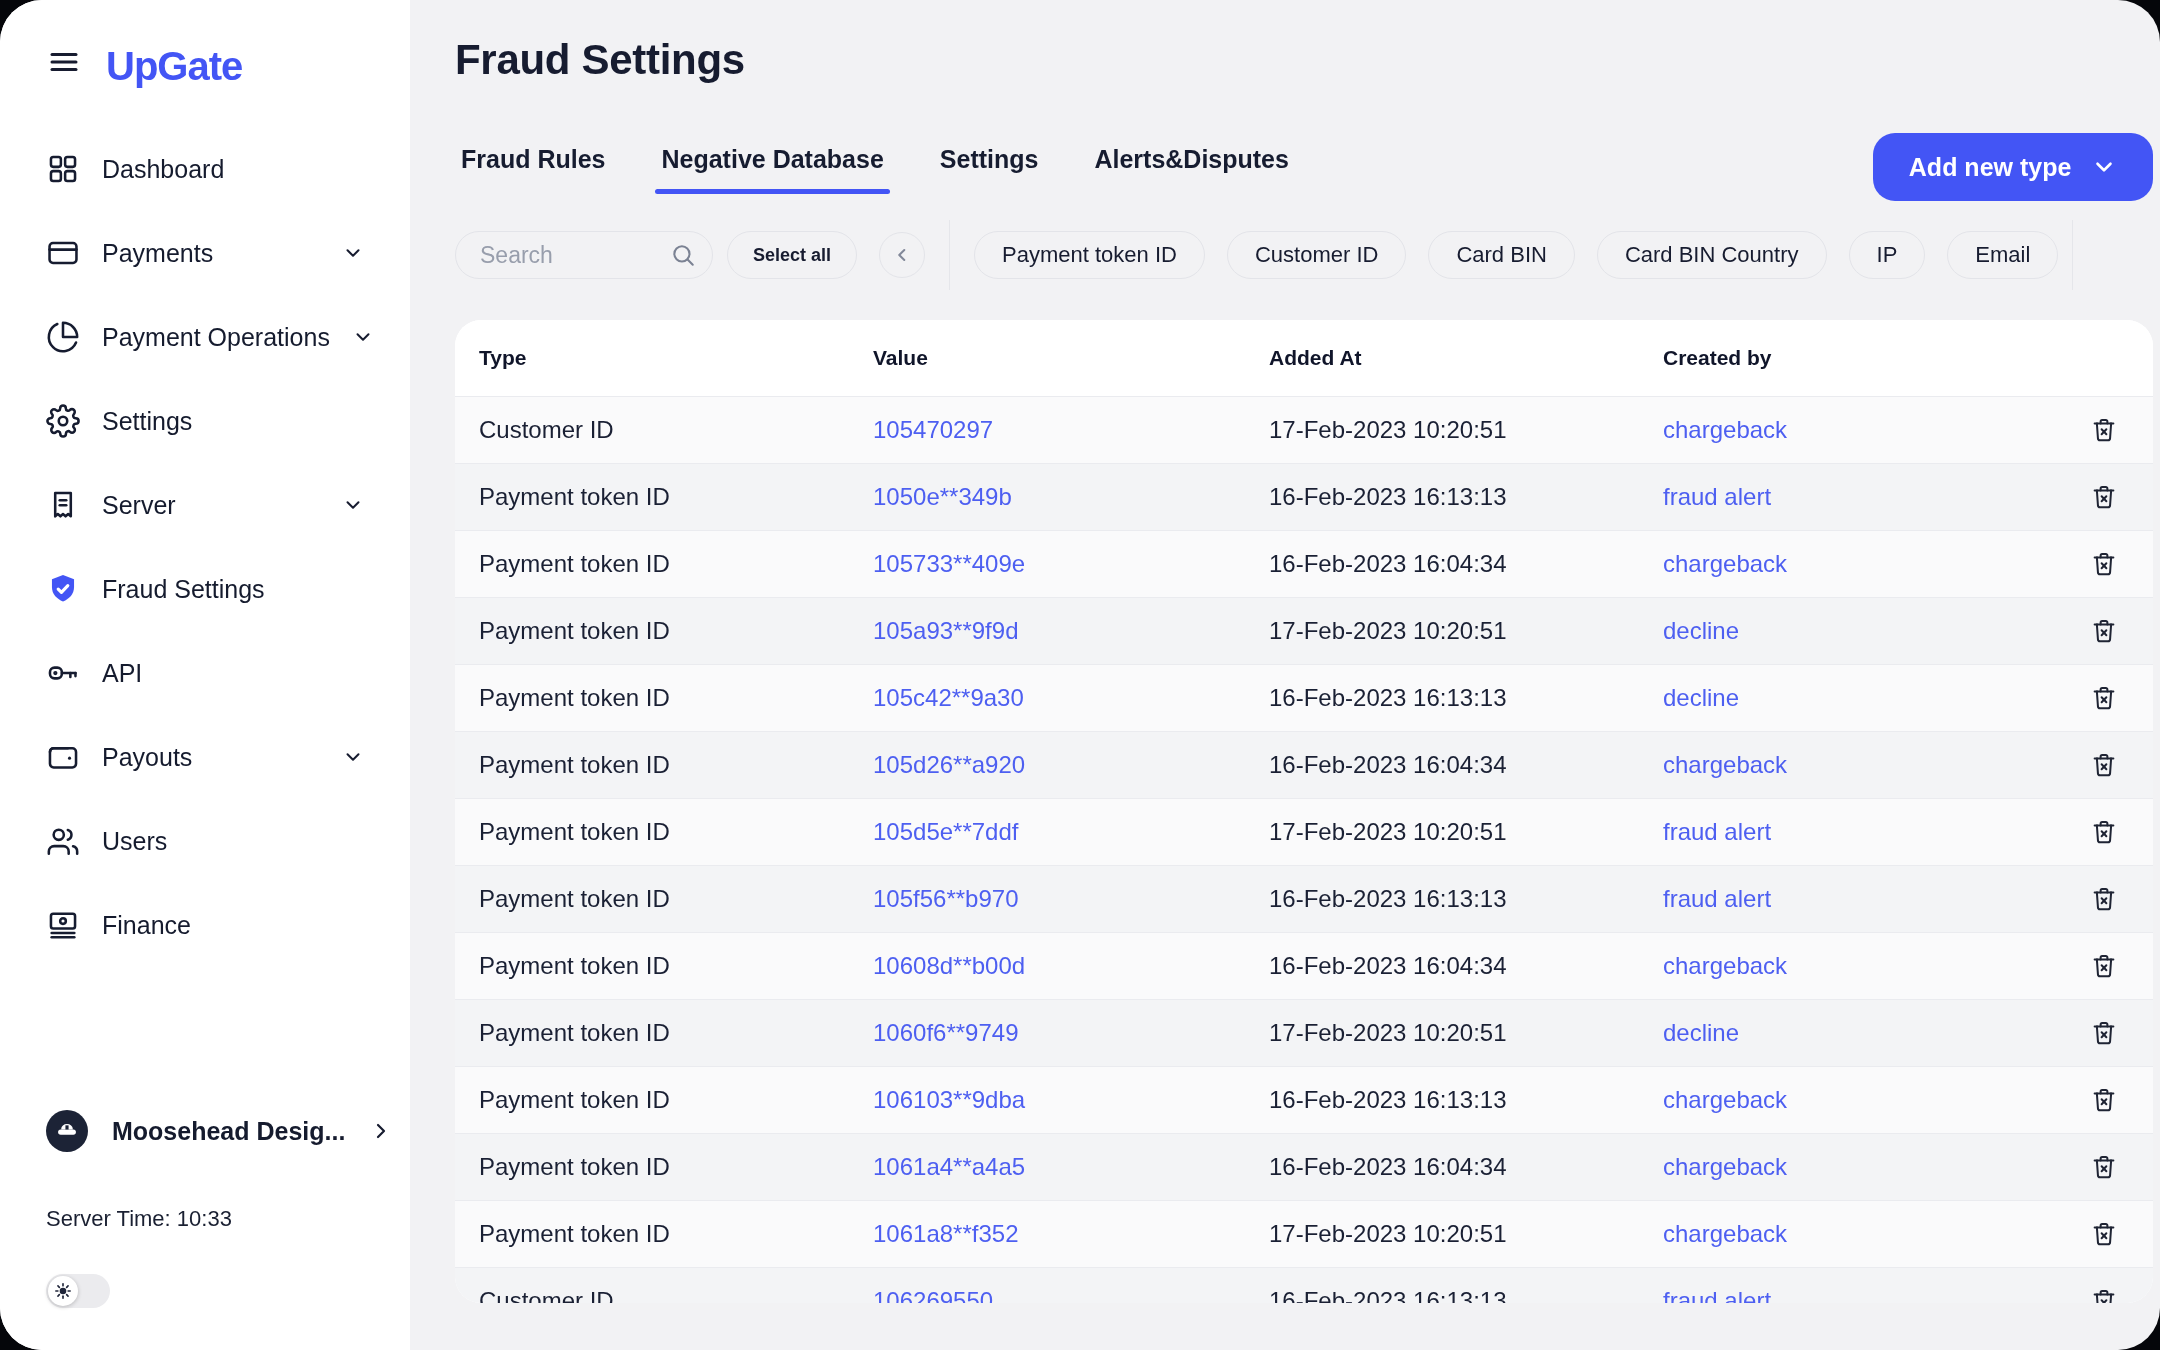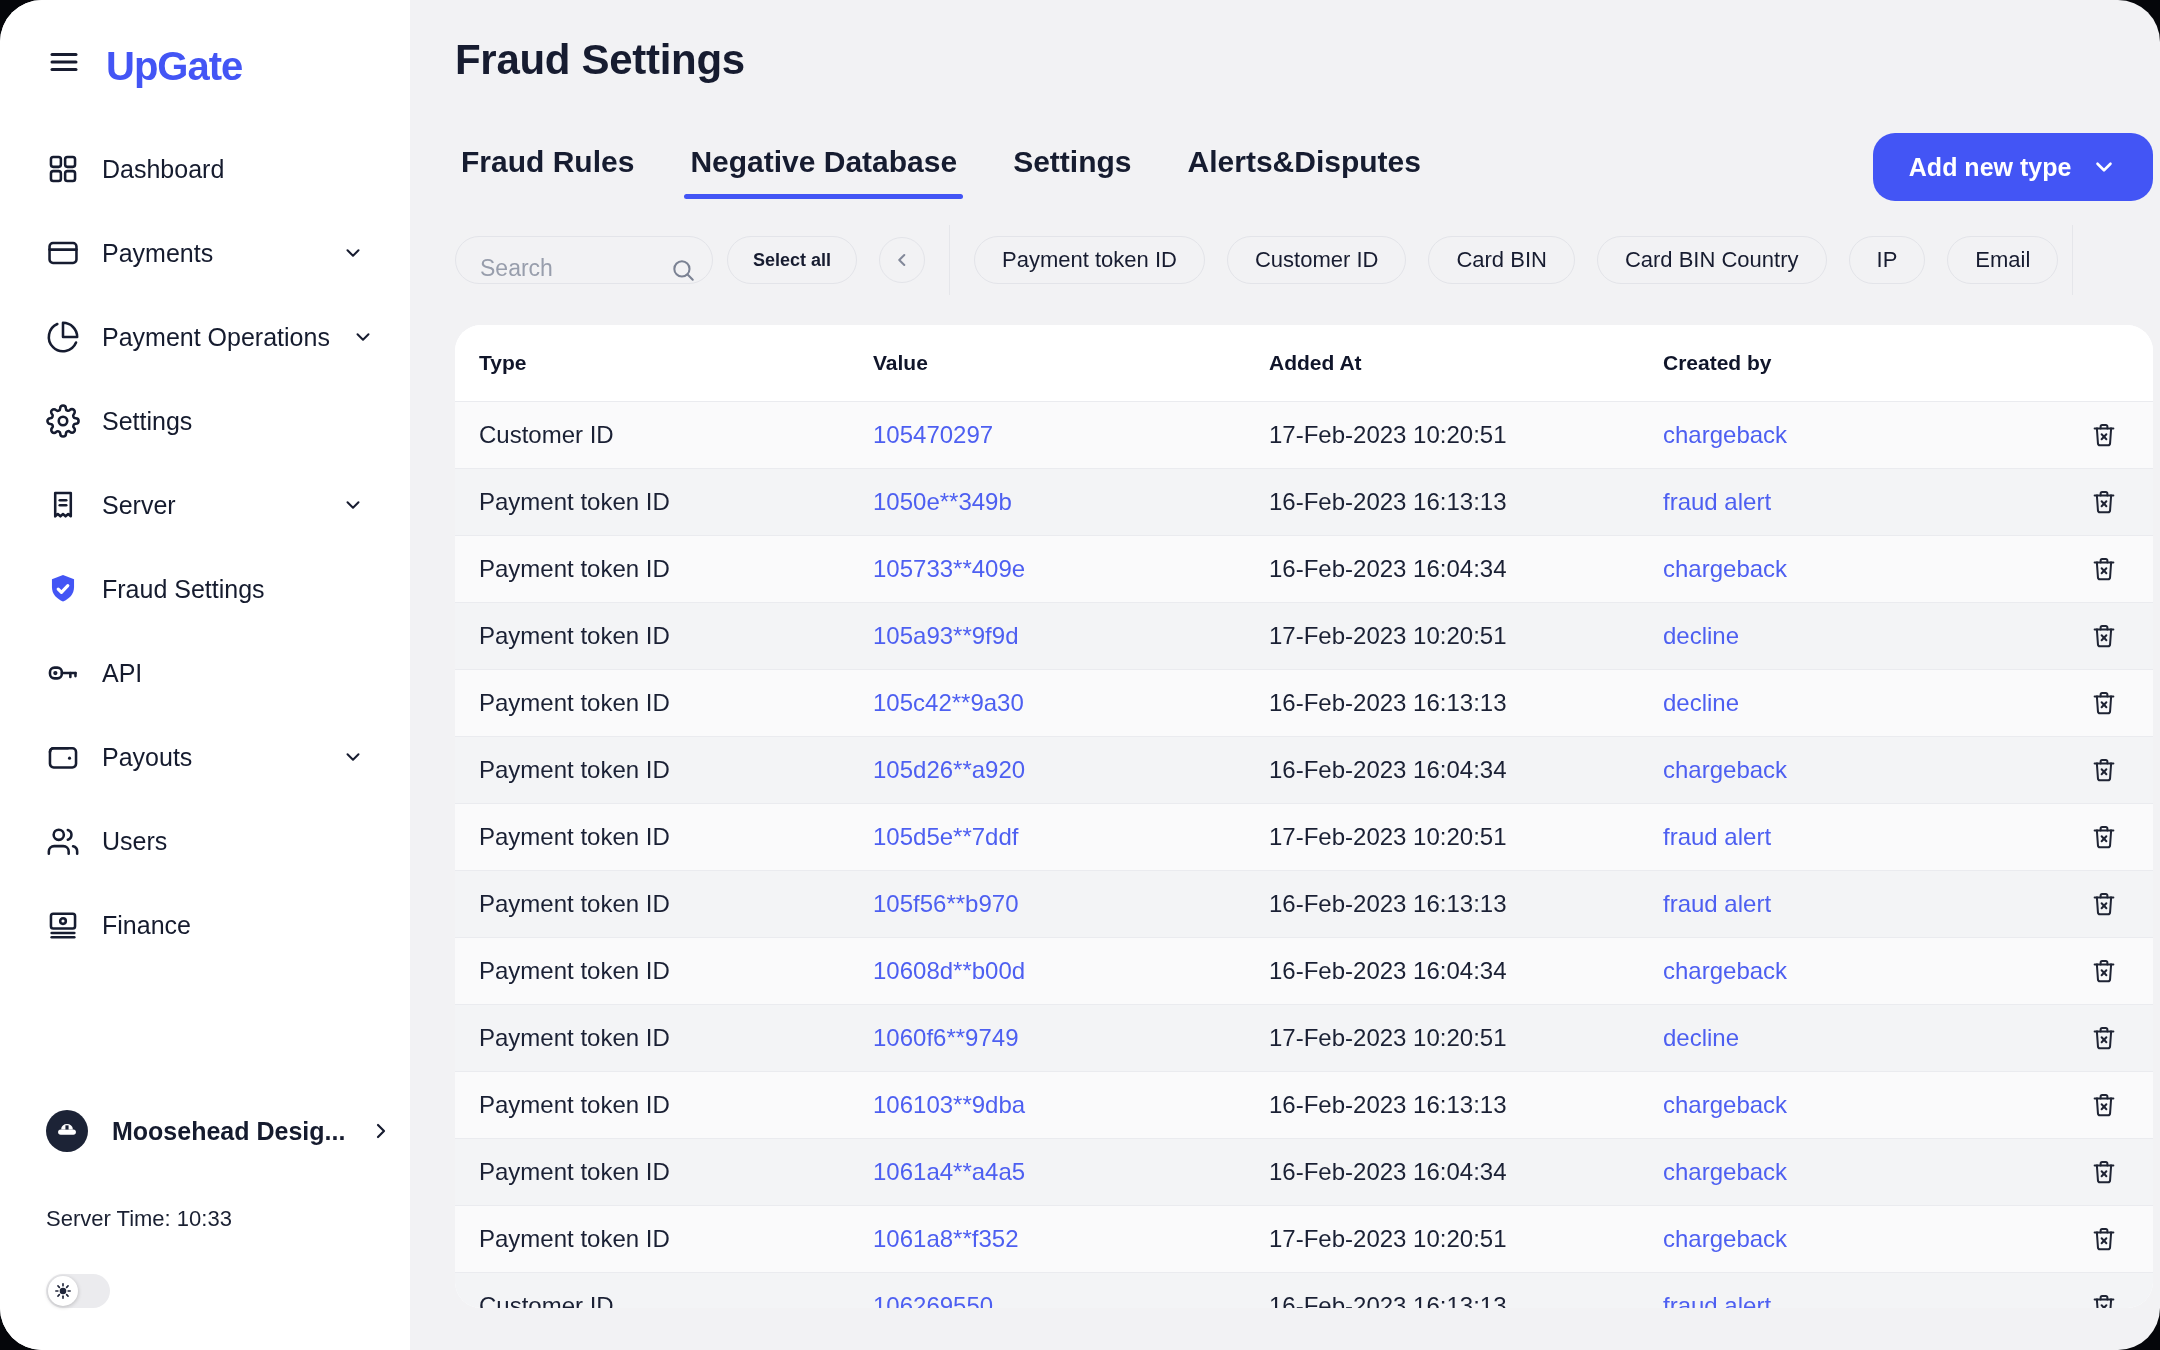--- a/index.html
+++ b/index.html
@@ -27,30 +27,30 @@
   .account-row .chev{margin-left:auto;display:flex;}
   .server-time{margin-top:54px;font-size:22px;color:#1a2032;}
   .theme-toggle{margin-top:42px;width:64px;height:34px;border-radius:17px;background:#ebebee;
     position:relative;border:none;cursor:pointer;padding:0;display:block;}
   .knob{position:absolute;left:2px;top:2px;width:30px;height:30px;background:#fff;border-radius:50%;
     box-shadow:0 1px 4px rgba(0,0,0,.22);display:flex;align-items:center;justify-content:center;}
   
   .main{flex:1;position:relative;padding:0 50px 0 45px;}
   .page-title{margin-top:36px;font-size:42px;font-weight:800;color:#171c30;letter-spacing:-0.3px;}
   .tabs{margin-top:60px;display:flex;gap:44px;}
-  .tab{font-size:30px;font-weight:600;color:#161c30;padding-bottom:20px;position:relative;cursor:pointer;
+  .tab{font-size:25px;font-weight:600;color:#161c30;padding-bottom:20px;position:relative;cursor:pointer;
     background:none;border:none;font-family:inherit;white-space:nowrap;}
   .tab.active::after{content:"";position:absolute;left:0;right:0;bottom:0;height:5px;border-radius:3px;background:#4355f5;}
   .add-btn{position:absolute;top:133px;right:50px;height:68px;padding:0 36px;background:#4355f5;color:#fff;
     border:none;border-radius:22px;font-size:25px;font-weight:600;display:flex;align-items:center;gap:20px;
     cursor:pointer;font-family:inherit;}
   
   .filter-row{margin-top:26px;height:70px;display:flex;align-items:center;gap:14px;}
   .search-box{width:258px;height:48px;border:1px solid #e3e4e9;border-radius:26px;display:flex;
-    align-items:flex-end;padding:0 16px 0 22px;gap:22px;}
+    align-items:center;padding:0 16px 0 22px;gap:22px;}
   .search-box input{border:none;outline:none;background:transparent;flex:1;font-size:23px;color:#171c30;
     font-family:inherit;min-width:0;}
   .search-box input::placeholder{color:#989eac;}
   .pill-btn{height:48px;padding:0 25px;border:1px solid #e3e4e9;border-radius:26px;background:transparent;
     font-size:18px;font-weight:600;color:#171c30;font-family:inherit;cursor:pointer;white-space:nowrap;}
   .circle-btn{width:46px;height:46px;border-radius:50%;border:1px solid #e3e4e9;background:transparent;
     display:flex;align-items:center;justify-content:center;cursor:pointer;margin-left:8px;flex-shrink:0;}
   .vdiv{width:1px;height:70px;background:#e5e6ea;flex-shrink:0;margin:0 10px;}
   .vdiv.end{margin-left:auto;margin-right:80px;}
   .chips{display:flex;gap:22px;align-items:center;}

